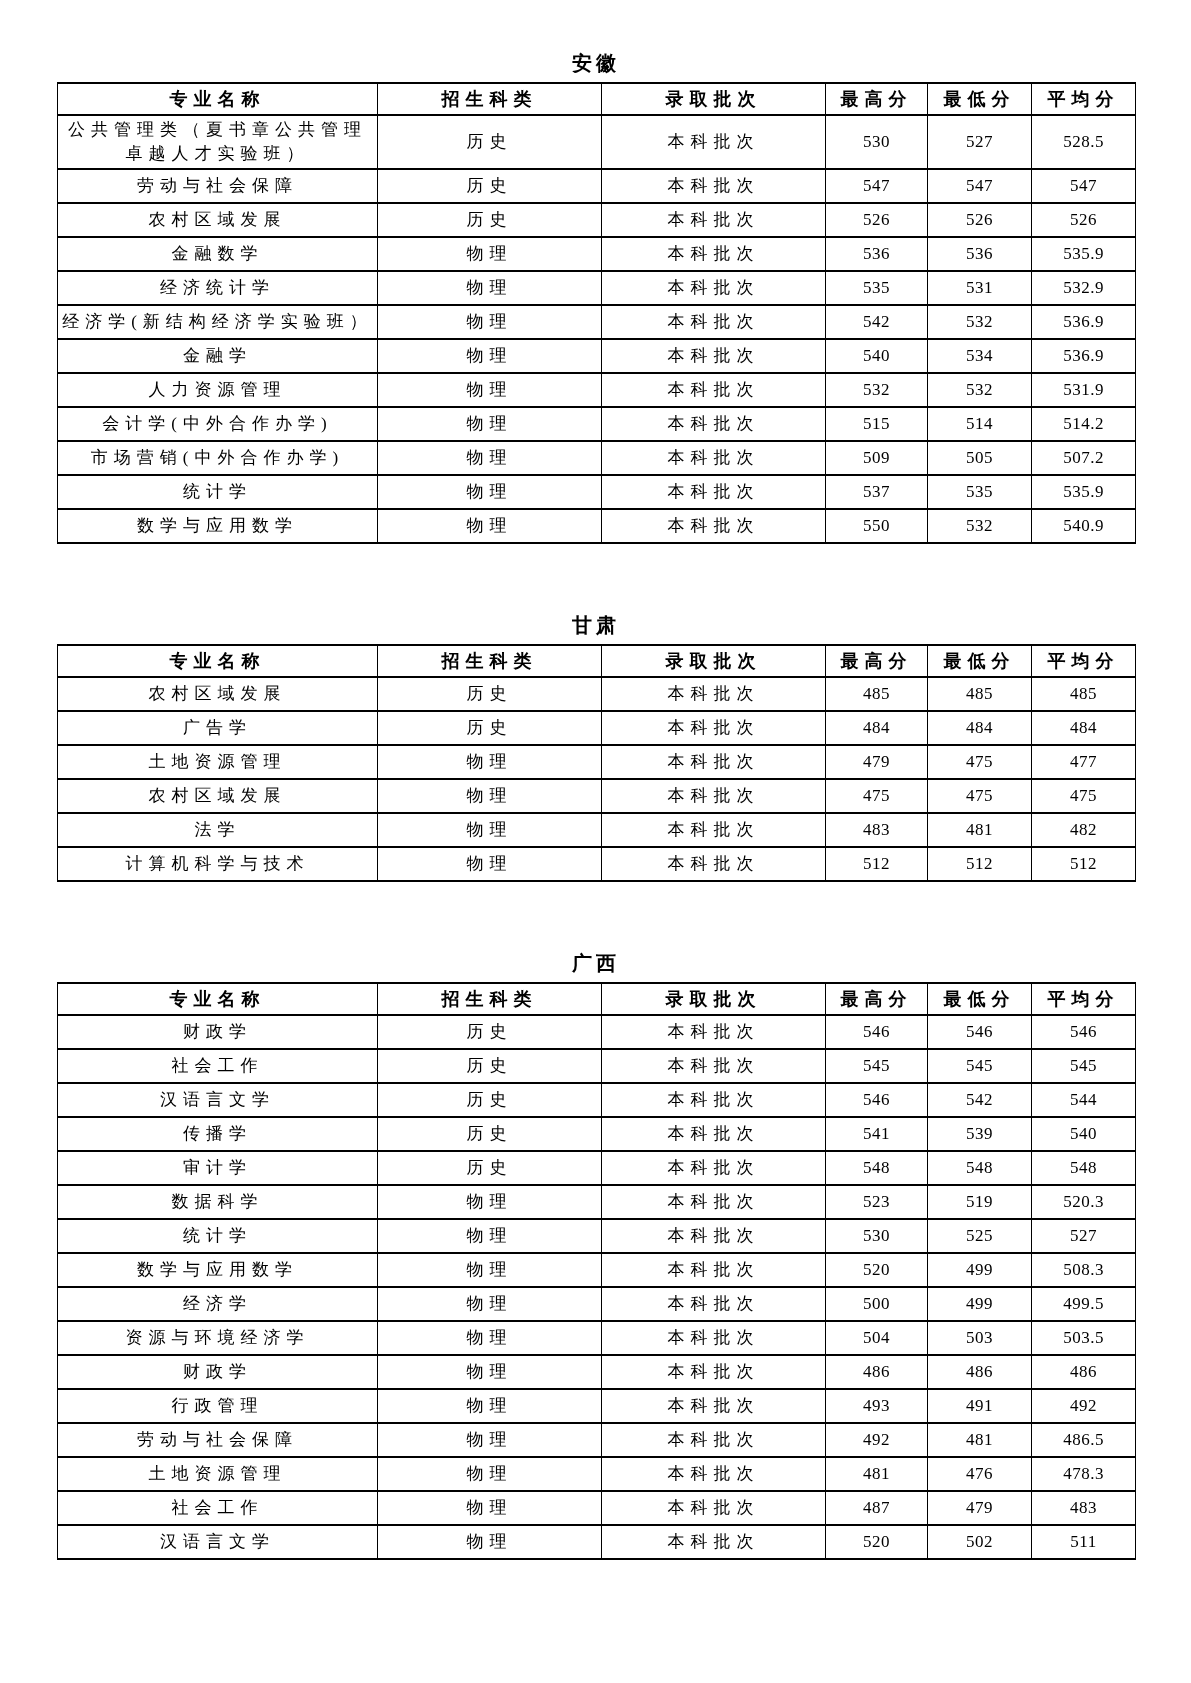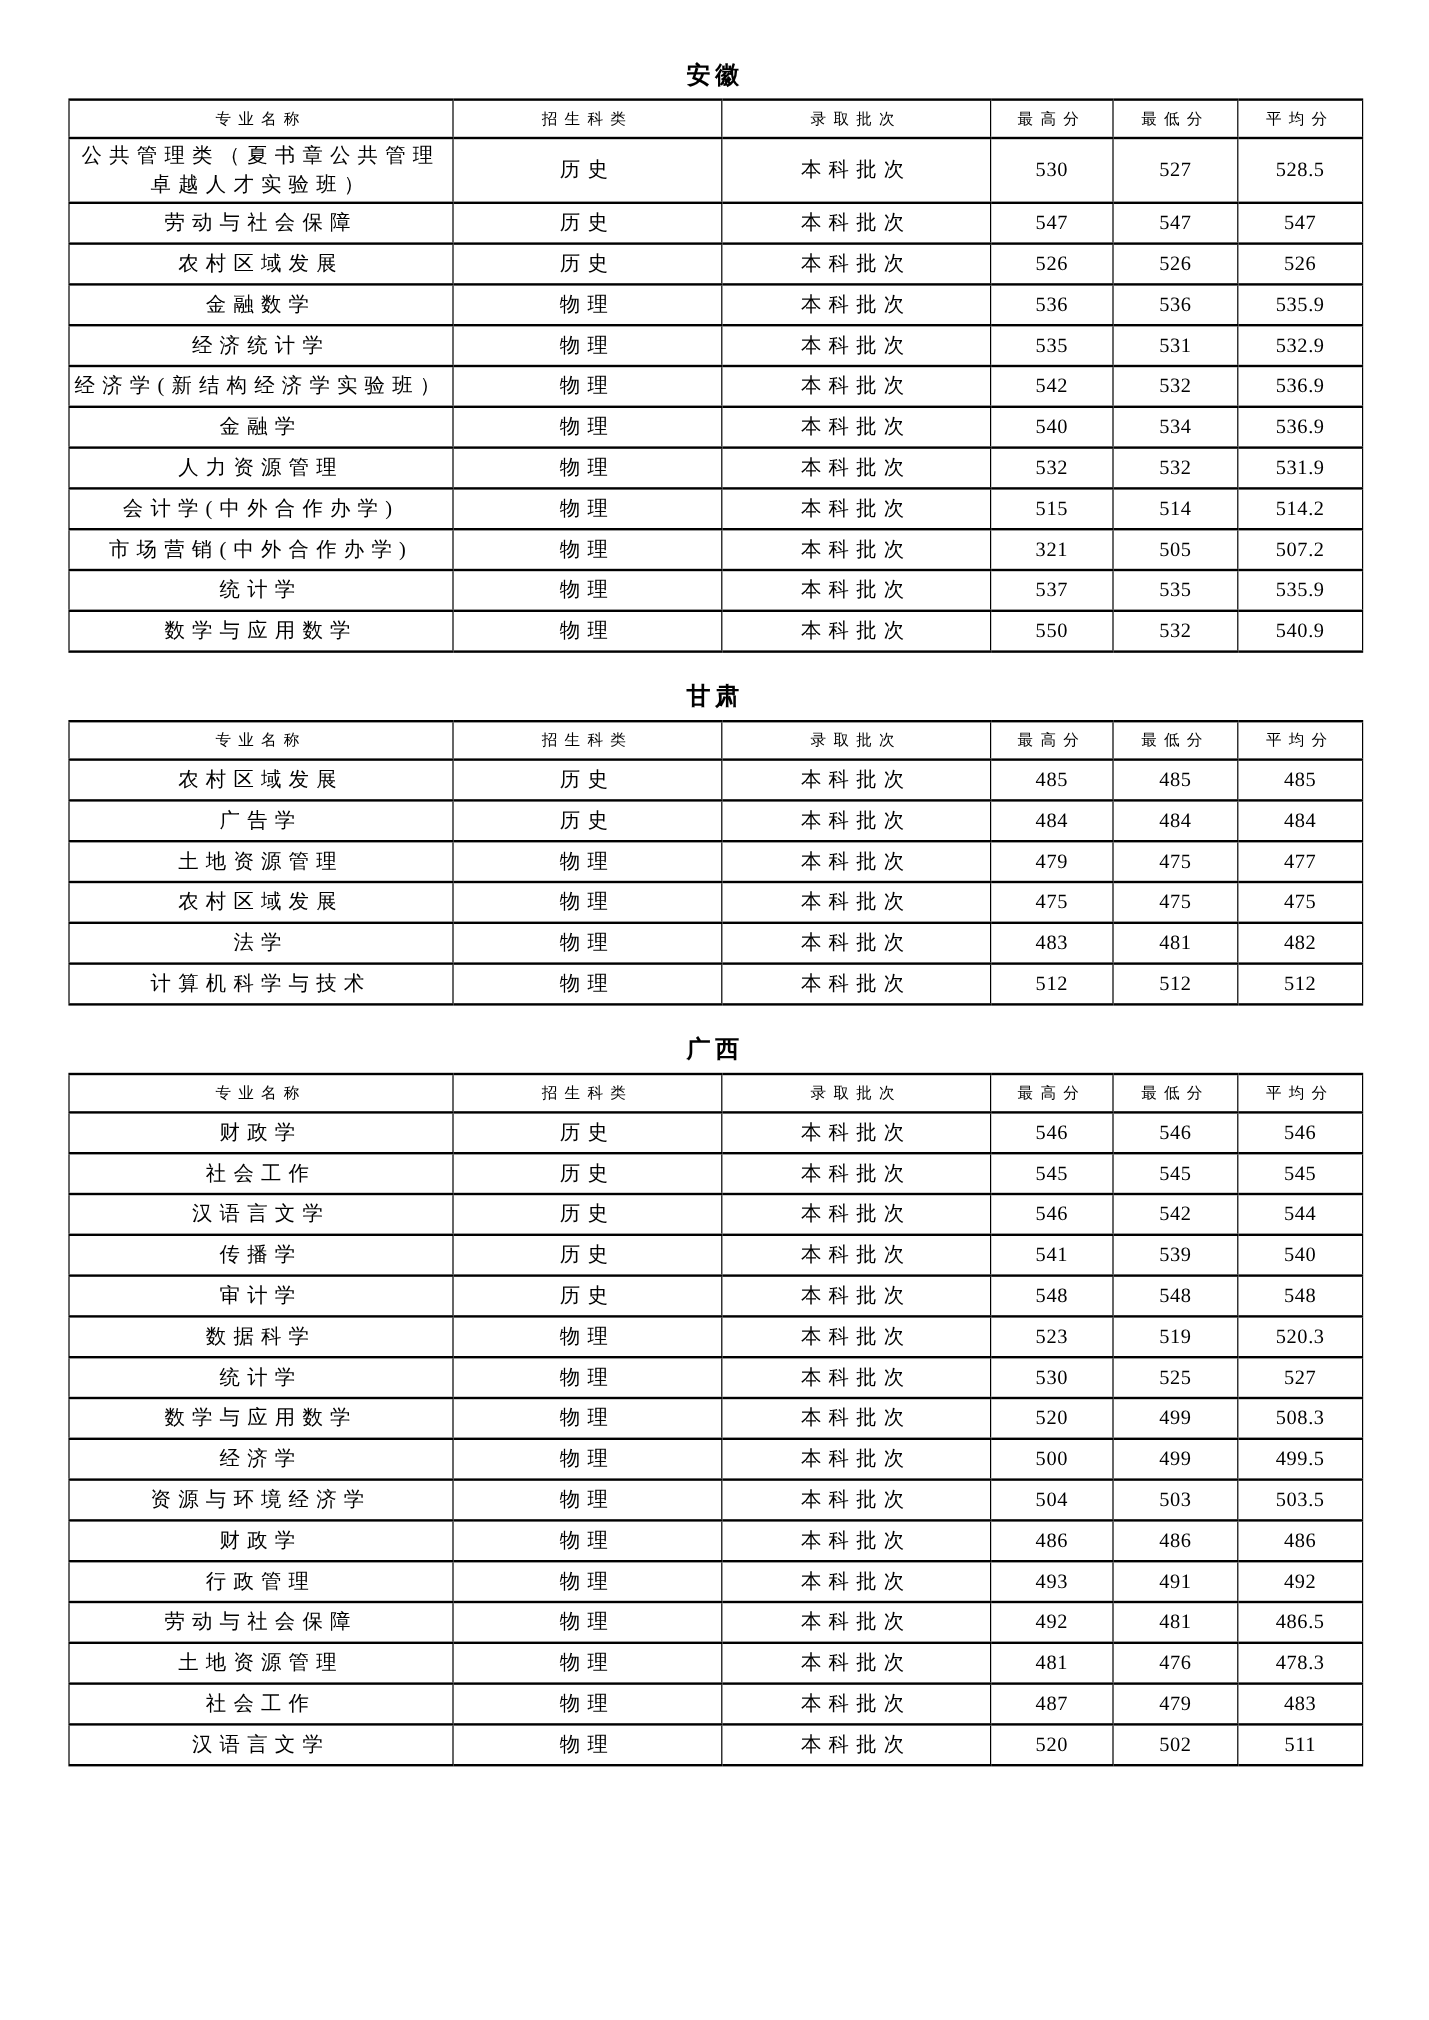--- a/index.html
+++ b/index.html
@@ -19,41 +19,41 @@
   }
   .province-title {
     margin: 0 0 6px 0;
     text-align: center;
     font-size: 20px;
     line-height: 26px;
     font-weight: bold;
     letter-spacing: 4px;
   }
   .province + .province {
-    margin-top: 24px;
+    margin-top: 68px;
   }
   table.scores {
     width: 1078px;
     table-layout: fixed;
     border-collapse: collapse;
   }
   table.scores th,
   table.scores td {
     border: 1.5px solid #000000;
     border-top-width: 2px;
     border-bottom-width: 2px;
     text-align: center;
     vertical-align: middle;
     padding: 2px 4px;
     overflow: hidden;
   }
   table.scores th {
     height: 26px;
-    font-size: 13px;
-    font-weight: normal;
+    font-size: 18px;
+    font-weight: bold;
     letter-spacing: 6px;
   }
   table.scores td {
     height: 28px;
     font-size: 17px;
     line-height: 24px;
     letter-spacing: 6px;
   }
   table.scores td.num {
     letter-spacing: 0.5px;
@@ -155,21 +155,21 @@
             <td>物理</td>
             <td>本科批次</td>
             <td class="num">515</td>
             <td class="num">514</td>
             <td class="num">514.2</td>
           </tr>
           <tr>
             <td>市场营销(中外合作办学)</td>
             <td>物理</td>
             <td>本科批次</td>
-            <td class="num">321</td>
+            <td class="num">509</td>
             <td class="num">505</td>
             <td class="num">507.2</td>
           </tr>
           <tr>
             <td>统计学</td>
             <td>物理</td>
             <td>本科批次</td>
             <td class="num">537</td>
             <td class="num">535</td>
             <td class="num">535.9</td>

